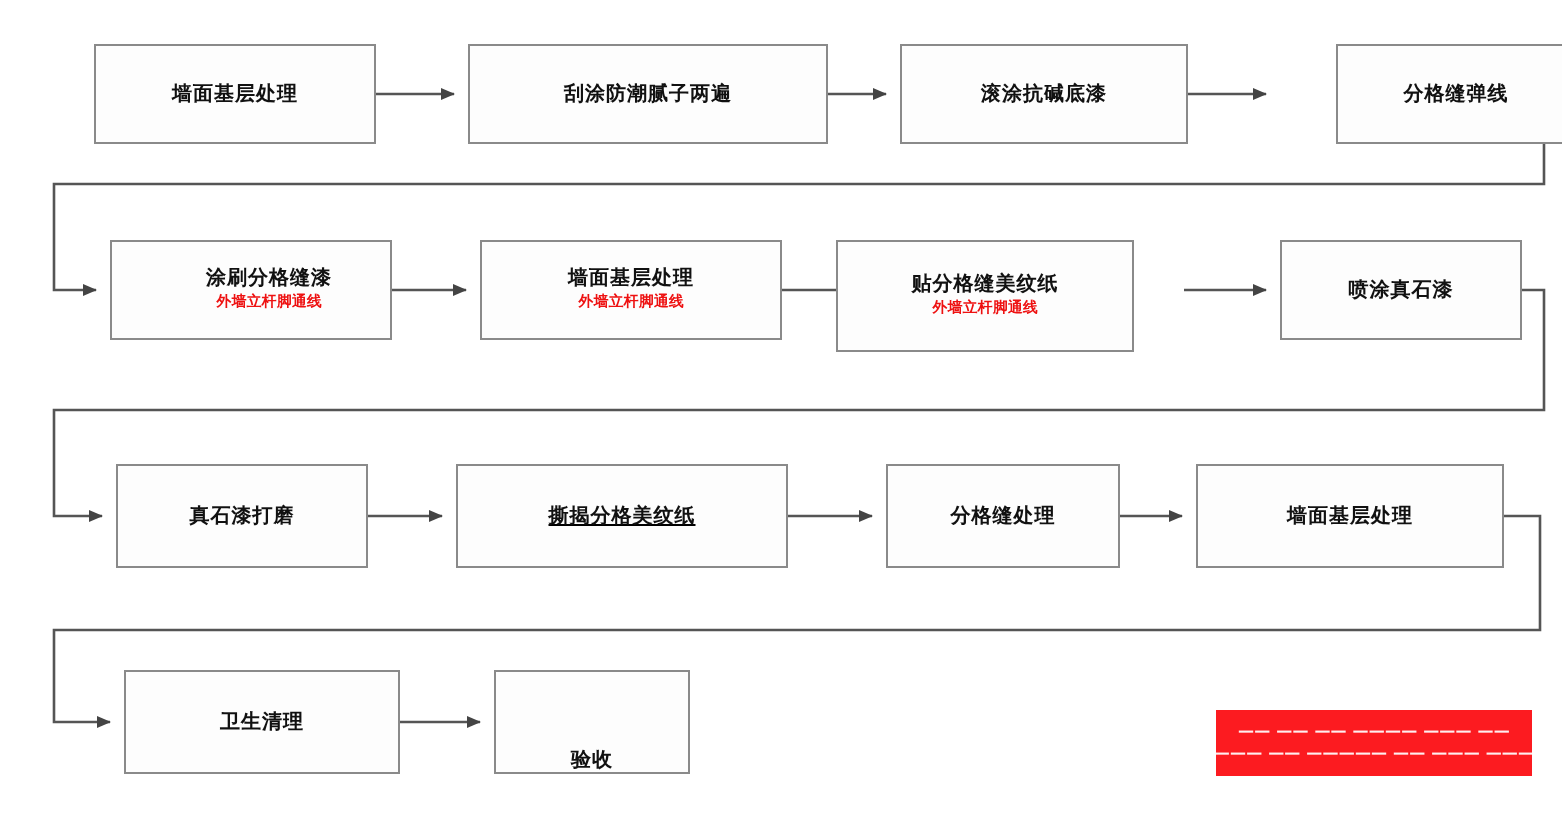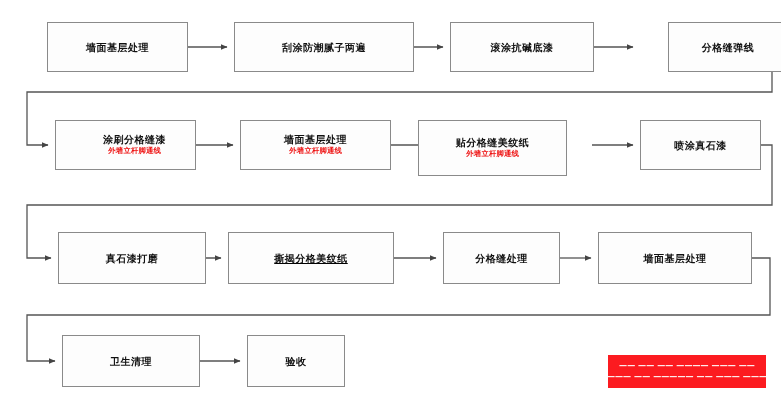--- a/index.html
+++ b/index.html
@@ -131,36 +131,36 @@
         <div class="node-label">墙面基层处理</div>
         <div class="node-sublabel" style="color: rgb(238, 17, 17);">外墙立杆脚通线</div>
       </div>
       <div class="node" style="left: 418px; top: 120px; width: 149px; height: 56px; border-color: rgb(138, 138, 138); text-align: right;">
         <div class="node-label">贴分格缝美纹纸</div>
         <div class="node-sublabel" style="color: rgb(238, 17, 17);">外墙立杆脚通线</div>
       </div>
       <div class="node" style="left: 640px; top: 120px; width: 121px; height: 50px; border-color: rgb(138, 138, 138); text-align: center;">
         <div class="node-label">喷涂真石漆</div>
       </div>
-      <div class="node" style="left: 58px; top: 232px; width: 148px; height: 52px; border-color: rgb(138, 138, 138); font-family: Liberation Serif, serif;">
+      <div class="node" style="left: 58px; top: 232px; width: 126px; height: 52px; border-color: rgb(138, 138, 138); font-family: Liberation Serif, serif;">
         <div class="node-label">真石漆打磨</div>
       </div>
       <div class="node" style="left: 228px; top: 232px; width: 166px; height: 52px; border-color: rgb(138, 138, 138); text-decoration: underline;">
         <div class="node-label">撕揭分格美纹纸</div>
       </div>
       <div class="node" style="left: 443px; top: 232px; width: 117px; height: 52px; border-color: rgb(138, 138, 138); justify-content: center;">
         <div class="node-label">分格缝处理</div>
       </div>
       <div class="node" style="left: 598px; top: 232px; width: 154px; height: 52px; border-color: rgb(138, 138, 138);">
         <div class="node-label">墙面基层处理</div>
       </div>
       <div class="node" style="left: 62px; top: 335px; width: 138px; height: 52px; border-color: rgb(138, 138, 138);">
         <div class="node-label">卫生清理</div>
       </div>
-      <div class="node" style="left: 247px; top: 335px; width: 98px; height: 52px; border-color: rgb(138, 138, 138);">
+      <div class="node" style="left: 247px; top: 335px; width: 98px; height: 52px; border-color: rgb(138, 138, 138); justify-content: flex-end;">
         <div class="node-label">验收</div>
       </div>
     </div>
 
   <div class="watermark" id="watermark-box" style="left: 608px; top: 355px; width: 158px; height: 33px; background: rgb(252, 27, 32);">
     <span class="watermark-line">—— —— —— ———— ——— ——</span>
     <span class="watermark-line">——— —— ————— —— ——— ———</span>
   </div>
 
 </div>

